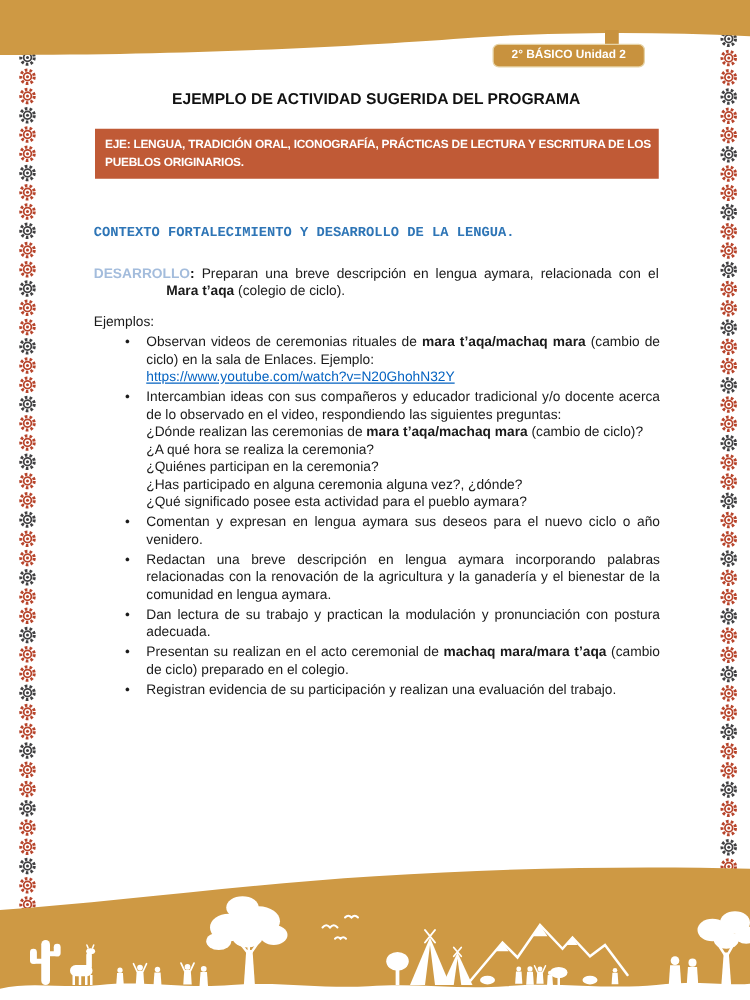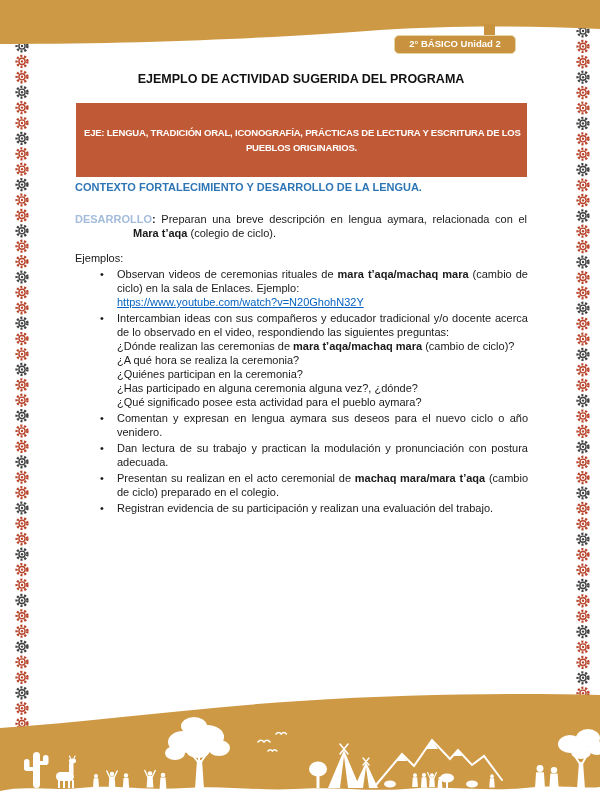--- a/index.html
+++ b/index.html
@@ -15,23 +15,23 @@
 
   
   .decor-col{position:absolute;top:0;left:0;z-index:1;}
 
   
   .content{position:absolute;left:75px;top:0;width:453px;z-index:2;color:#1a1a1a;font-size:11px;}
   .title{position:absolute;top:72px;left:0;width:452px;margin:0;text-align:center;
          font-size:12.5px;font-weight:bold;color:#111;letter-spacing:0;}
   .eje-banner{position:absolute;top:103px;left:1px;width:451px;box-sizing:border-box;
          background:var(--banner);color:#fff;font-weight:bold;font-size:9.5px;letter-spacing:-0.2px;
-         padding:22px 8px;line-height:15px;text-align:center;}
+         padding:5px 8px;line-height:15px;}
   .eje-line{display:block;white-space:nowrap;}
-  .context{position:absolute;top:181px;left:0;margin:0;font-size:11px;font-weight:bold;color:var(--blue);}
+  .context{position:absolute;top:181px;left:0;margin:0;font-size:11px;font-weight:bold;color:var(--blue);font-family:Liberation Mono, monospace;}
   .activity{position:absolute;top:212px;left:0;width:452px;margin:0;box-sizing:border-box;
          text-align:justify;line-height:14px;padding-left:58px;text-indent:-58px;}
   .act-label{color:var(--lightblue);font-weight:bold;}
   .act-colon{color:#1a1a1a;font-weight:bold;}
   .examples-label{position:absolute;top:252px;left:0;}
   .examples{position:absolute;top:267px;left:0;width:453px;margin:0;padding:0 0 0 42px;
          list-style:none;box-sizing:border-box;}
   .examples li{text-align:justify;line-height:14px;margin:0 0 2px 0;position:relative;}
   .examples li::before{content:"\2022";position:absolute;left:-17px;top:0;}
   .b{font-weight:bold;}
@@ -528,20 +528,21 @@
     <h2 class="context">CONTEXTO FORTALECIMIENTO Y DESARROLLO DE LA LENGUA.</h2>
 
     <p class="activity"><span class="act-label">DESARROLLO</span><span class="act-colon">: </span><span id="activity-text"><span>Preparan una breve descripción en lengua aymara, relacionada con el </span><span class="b">Mara t’aqa</span><span> (colegio de ciclo).</span></span></p>
 
     <div class="examples-label">Ejemplos:</div>
 
     <ul class="examples" id="examples-list">
         <li><span>Observan videos de ceremonias rituales de </span><span class="b">mara t’aqa/machaq mara</span><span> (cambio de ciclo) en la sala de Enlaces.  Ejemplo:</span><br><a href="#" class="link">https://www.youtube.com/watch?v=N20GhohN32Y</a></li>
         <li><span>Intercambian ideas con sus compañeros y educador tradicional y/o docente acerca de lo observado en el video, respondiendo las siguientes preguntas:</span><br><span>¿Dónde realizan las ceremonias de </span><span class="b">mara t’aqa/machaq mara</span><span> (cambio de ciclo)?</span><br><span>¿A qué hora se realiza la ceremonia?</span><br><span>¿Quiénes participan en la ceremonia?</span><br><span>¿Has participado en alguna ceremonia alguna vez?, ¿dónde?</span><br><span>¿Qué significado posee esta actividad para el pueblo aymara?</span></li>
         <li><span>Comentan y expresan en lengua aymara sus deseos para el nuevo ciclo o año venidero.</span></li>
+        <li><span>Redactan una breve descripción en lengua aymara incorporando palabras relacionadas con la renovación de la agricultura y la ganadería y el bienestar de la comunidad en lengua aymara.</span></li>
         <li><span>Dan lectura de su trabajo y practican la modulación y pronunciación con postura adecuada.</span></li>
         <li><span>Presentan su realizan en el acto ceremonial de </span><span class="b">machaq mara/mara t’aqa</span><span> (cambio de ciclo) preparado en el colegio.</span></li>
         <li><span>Registran evidencia de su participación y realizan una evaluación del trabajo.</span></li>
       </ul>
   </div>
 
   <svg class="bottom-band" viewBox="0 0 600 108" preserveAspectRatio="none" aria-hidden="true">
     <defs>
       <g id="person">
         <circle cx="0" cy="-11" r="2.3" fill="#fff"></circle>

